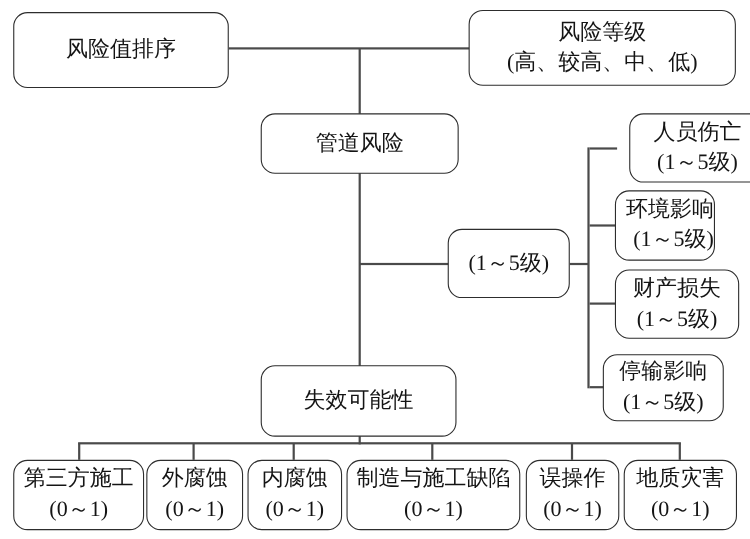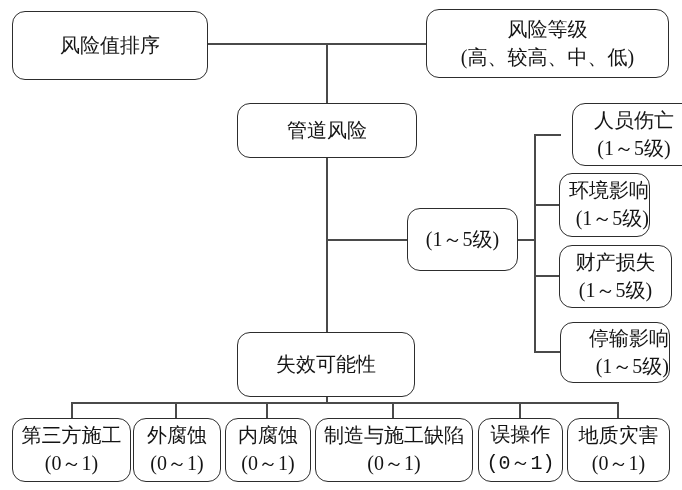--- a/index.html
+++ b/index.html
@@ -70,21 +70,21 @@
   <div class="node" style="left:559px;top:173px;width:91px;height:64px;align-items:flex-end;">
     <span class="t">环境影响</span>
     <span class="s">(1～5级)</span>
   </div>
 
   <div class="node" style="left:559px;top:245px;width:113px;height:63px;">
     <span class="t">财产损失</span>
     <span class="s">(1～5级)</span>
   </div>
 
-  <div class="node" style="left:560px;top:322px;width:110px;height:61px;align-items:flex-end;">
+  <div class="node" style="left:548px;top:322px;width:110px;height:61px;">
     <span class="t">停输影响</span>
     <span class="s">(1～5级)</span>
   </div>
 
   <div class="node" style="left:237px;top:332px;width:178px;height:65px;">
     <span class="t">失效可能性</span>
   </div>
 
   <div class="node" style="left:12px;top:418px;width:119px;height:64px;">
     <span class="t">第三方施工</span>
@@ -99,21 +99,21 @@
   <div class="node" style="left:225px;top:418px;width:86px;height:64px;text-align:center;">
     <span class="t">内腐蚀</span>
     <span class="s">(0～1)</span>
   </div>
 
   <div class="node" style="left:315px;top:418px;width:158px;height:64px;">
     <span class="t">制造与施工缺陷</span>
     <span class="s">(0～1)</span>
   </div>
 
-  <div class="node" style="left:478px;top:418px;width:85px;height:64px;font-family:Liberation Mono, monospace;">
+  <div class="node" style="left:478px;top:418px;width:85px;height:64px;">
     <span class="t">误操作</span>
     <span class="s">(0～1)</span>
   </div>
 
   <div class="node" style="left:567px;top:418px;width:103px;height:64px;">
     <span class="t">地质灾害</span>
     <span class="s">(0～1)</span>
   </div>
 
 </div>

